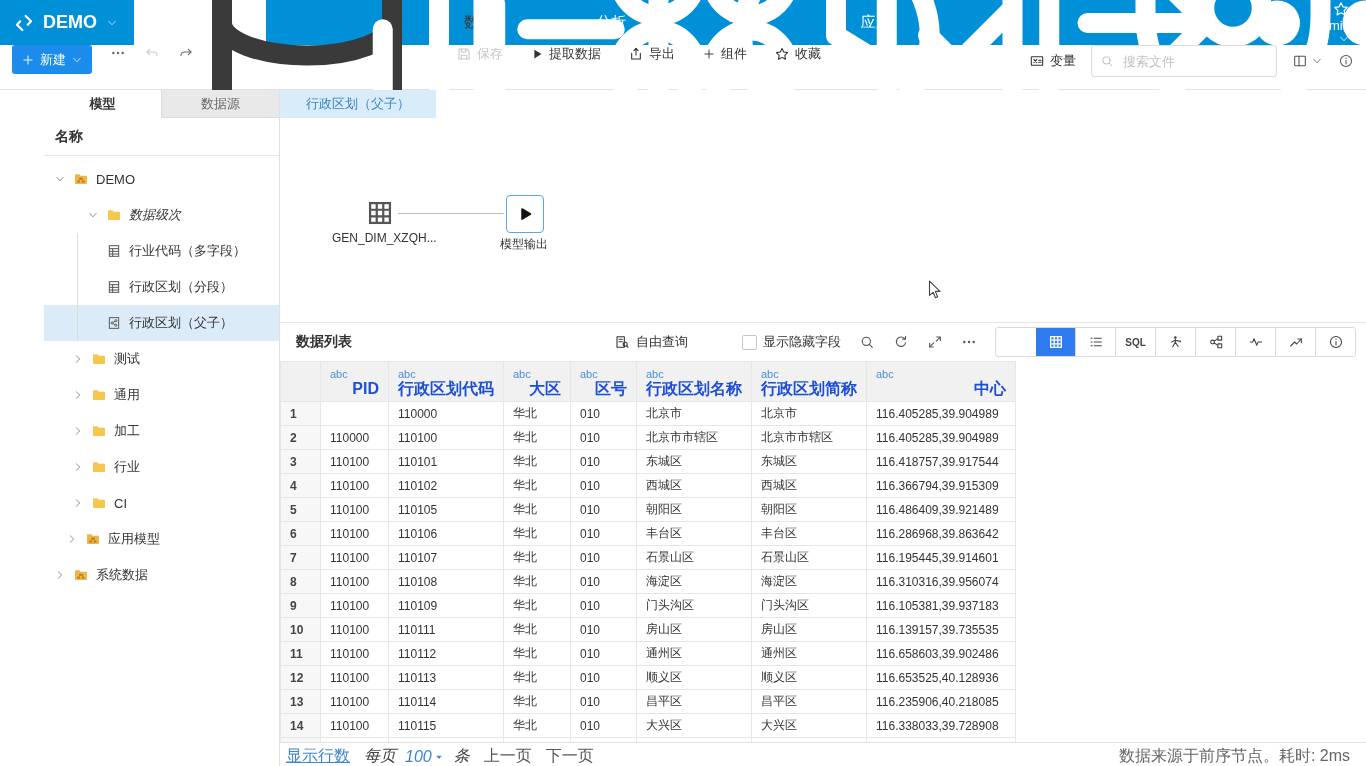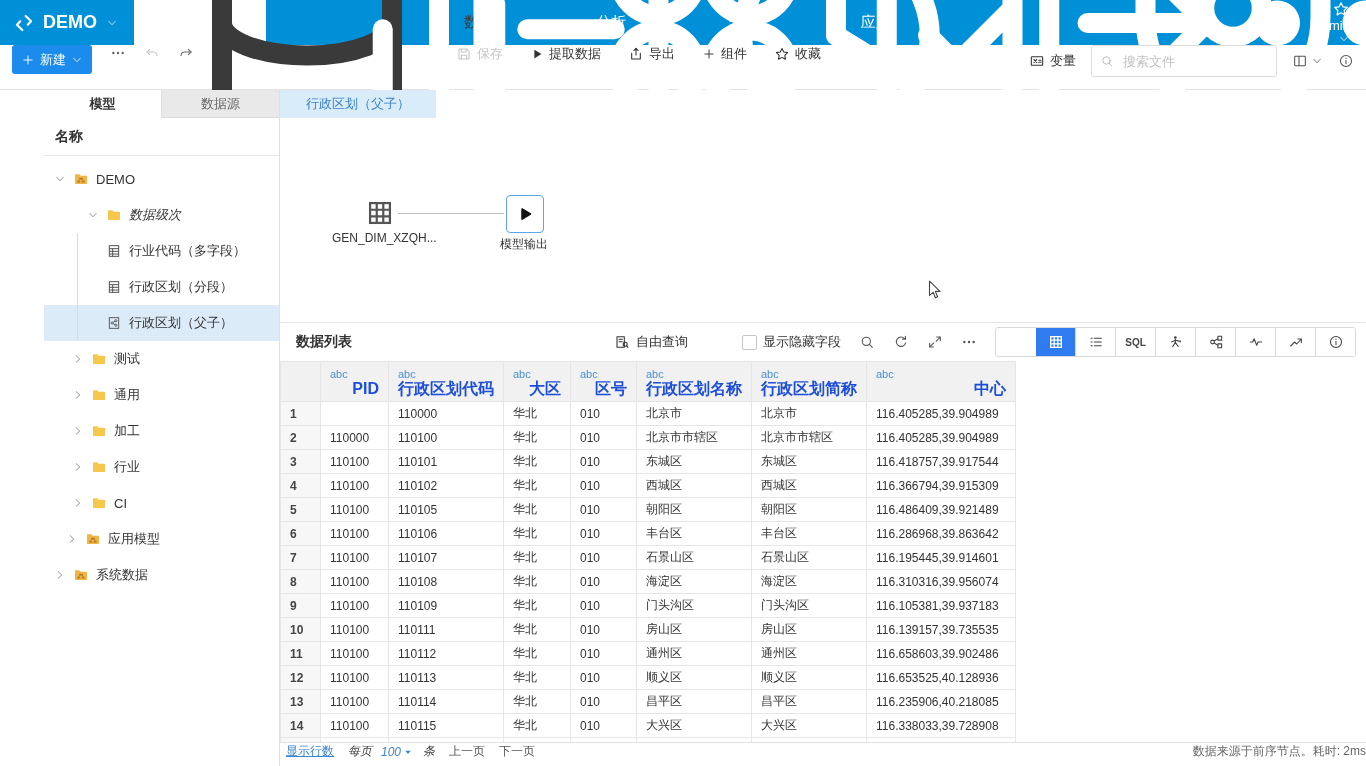--- a/index.html
+++ b/index.html
@@ -80,22 +80,22 @@
 
   .table-area{height:381px;flex:0 0 381px;overflow:hidden;}
   table.data{border-collapse:collapse;table-layout:fixed;font-size:12px;}
   table.data th,table.data td{border:1px solid #e6e6e6;padding:0 9px;white-space:nowrap;overflow:hidden;text-align:left;box-sizing:border-box;}
   table.data thead th{background:#f1f1f1;height:40px;vertical-align:middle;padding:3px 9px;}
   .abc{color:var(--abc-blue);font-size:11px;display:block;line-height:13px;font-weight:normal;}
   .colname{font-weight:bold;font-size:16px;line-height:15px;color:#1d4ed8;text-align:right;}
   table.data td{height:24px;}
   th.rownum,td.rownum{background:#f7f7f7;text-align:center;font-weight:bold;color:#444;}
 
-  .panel-footer{height:25px;flex:0 0 25px;border-top:1px solid #e2e2e2;display:flex;align-items:flex-start;
-                font-size:12px;padding:0 0 0 6px;gap:14px;color:#444;box-sizing:border-box;}
+  .panel-footer{height:25px;flex:0 0 25px;border-top:1px solid #e2e2e2;display:flex;align-items:flex-end;
+                font-size:16px;padding:0 16px 0 6px;gap:14px;color:#444;box-sizing:border-box;}
   .link{color:var(--link-blue);cursor:pointer;}
   .u{text-decoration:underline;}
   .pp{display:flex;align-items:center;gap:9px;font-style:italic;}
   .pp .val{color:var(--link-blue);display:flex;align-items:center;gap:1px;cursor:pointer;}
   .muted{color:#c3c3c3;}
   .pager{cursor:pointer;color:#555;}
   .footer-status{margin-left:auto;color:#666;}
 </style>
 </head>
 <body>

